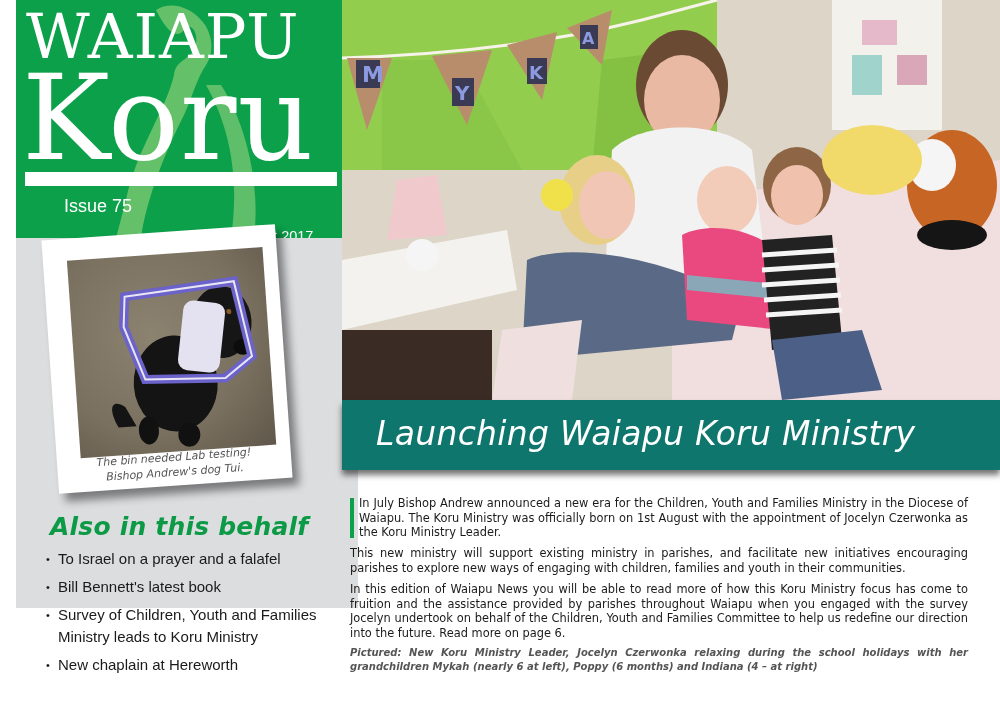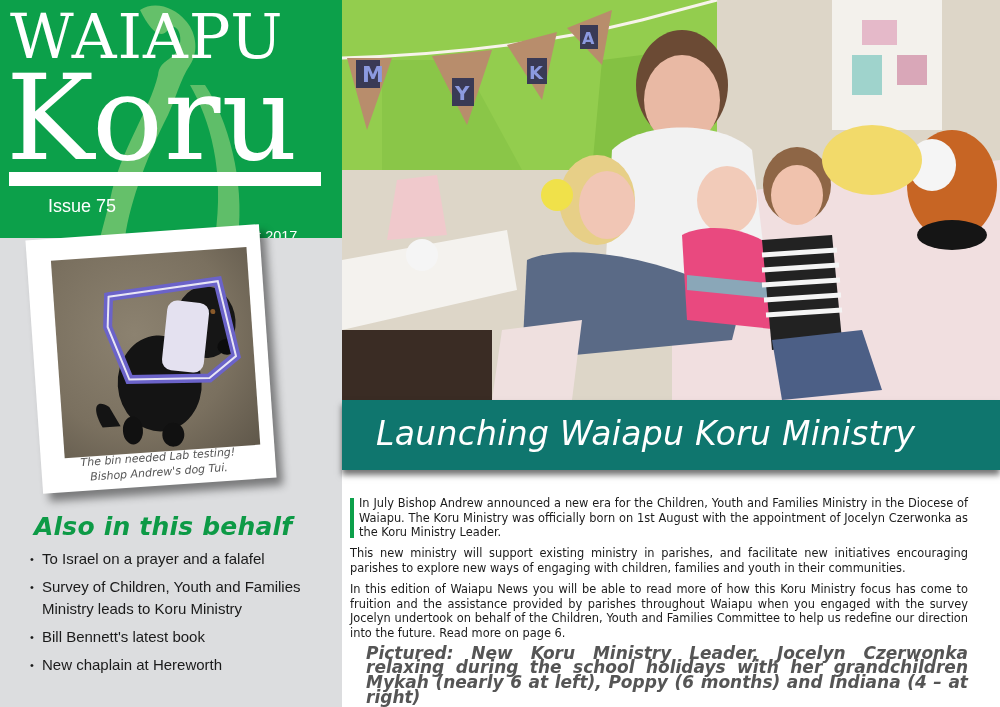--- a/index.html
+++ b/index.html
@@ -1,20 +1,20 @@
 <!DOCTYPE html>
 <html><head>
 <meta charset="utf-8">
 <style>
   * { margin: 0; padding: 0; box-sizing: border-box; }
   html, body { width: 1000px; height: 707px; overflow: hidden; background: #ffffff; }
   body { position: relative; font-family: "Liberation Sans", sans-serif; }
 
   
-  .left-col { position: absolute; left: 0; top: 0; width: 342px; height: 707px; background: #dcdddf; }
+  .left-col { position: absolute; left: 16px; top: 0; width: 342px; height: 608px; background: #dcdddf; }
   .masthead { position: absolute; left: 0; top: 0; width: 342px; height: 238px; background: #0ca04a; overflow: hidden; }
   .koru-deco { position: absolute; left: 0; top: 0; width: 342px; height: 238px; }
   .mast-waiapu { position: absolute; left: 10px; top: 2px; font-family: "DejaVu Serif", "Liberation Serif", serif; font-size: 62px; line-height: 70px; color: #ffffff; letter-spacing: 1px; font-weight: 400; }
   .mast-news { position: absolute; left: 6px; top: 58px; font-family: "DejaVu Serif", "Liberation Serif", serif; font-size: 118px; line-height: 120px; color: #ffffff; font-weight: 400; letter-spacing: 1px; }
   .mast-rule { position: absolute; left: 9px; top: 172px; width: 312px; height: 14px; background: #ffffff; }
   .mast-issue { position: absolute; left: 48px; top: 196px; font-size: 18px; color: #ffffff; }
   .mast-date { position: absolute; left: 216px; top: 196px; font-size: 14.5px; color: #ffffff; margin-top: 32px; }
 
   .polaroid { position: absolute; left: 34px; top: 232px; width: 234px; height: 254px; background: #ffffff; transform: rotate(-4deg); transform-origin: center; box-shadow: 6px 8px 8px rgba(0,0,0,0.45); }
   .polaroid-photo { position: absolute; left: 24px; top: 22px; width: 196px; height: 198px; background: radial-gradient(ellipse at 40% 40%, #8c8270 0%, #7a705f 60%, #5f574a 100%); overflow: hidden; }
@@ -29,21 +29,21 @@
   .hero { position: absolute; left: 342px; top: 0; width: 658px; height: 400px; overflow: hidden; background: #d8d2c6; }
 
   .headline-bar { position: absolute; left: 342px; top: 400px; width: 658px; height: 70px; background: #0f766e; box-shadow: 0 5px 6px rgba(0,0,0,0.55); }
   .headline { position: absolute; left: 34px; top: 12px; font-family: "DejaVu Sans", sans-serif; font-size: 33px; line-height: 44px; color: #ffffff; font-style: italic; letter-spacing: 0.3px; }
 
   
   .article { position: absolute; left: 350px; top: 496px; width: 618px; font-family: "DejaVu Sans", sans-serif; font-size: 11.4px; line-height: 14.6px; color: #1b1b1b; text-align: justify; }
   .article p { margin-bottom: 6.5px; }
   .dropcap-para { position: relative; padding-left: 9px; }
   .dropcap { position: absolute; left: 0; top: 2px; width: 4px; height: 40px; background: #0ca04a; }
-  .caption { font-style: italic; font-weight: 700; color: #555; font-size: 17px; line-height: 14.6px; margin-top: -1px; margin-left: 16px; }
+  .caption { font-style: italic; font-weight: 700; color: #555; font-size: 10px; line-height: 14.6px; margin-top: -1px; }
 </style>
 </head>
 <body>
 
 <div class="left-col">
   <div class="masthead">
     <svg class="koru-deco" viewBox="0 0 342 238">
       <path d="M140 10 C150 30, 160 40, 168 30 C175 20, 185 35, 178 50 C170 62, 160 60, 158 75 C150 110, 120 150, 110 200 L100 238 L125 238 C130 200, 150 150, 168 115 C176 98, 180 80, 190 65 C200 50, 195 30, 185 20 C175 8, 155 0, 140 10 Z" fill="#6fc36e" opacity="0.9"></path>
       <path d="M190 85 C210 120, 225 170, 215 238 L238 238 C245 180, 228 120, 205 85 Z" fill="#6fc36e" opacity="0.85"></path>
     </svg>
@@ -74,22 +74,22 @@
     </div>
     <div class="polaroid-caption">
       <div>The bin needed Lab testing!</div>
       <div>Bishop Andrew's dog Tui.</div>
     </div>
   </div>
 
   <div class="also-title">Also in this behalf</div>
   <ul class="also-list">
     <li>To Israel on a prayer and a falafel</li>
+    <li>Bill Bennett's latest book</li>
     <li>Survey of Children, Youth and Families Ministry leads to Koru Ministry</li>
-    <li>Bill Bennett's latest book</li>
     <li>New chaplain at Hereworth</li>
   </ul>
 </div>
 
 <div class="hero">
   <svg width="658" height="400" viewBox="0 0 658 400">
 
     <rect x="0" y="0" width="658" height="400" fill="#ddd6c8"></rect>
 
     <rect x="0" y="0" width="375" height="170" fill="#93cd4e"></rect>

